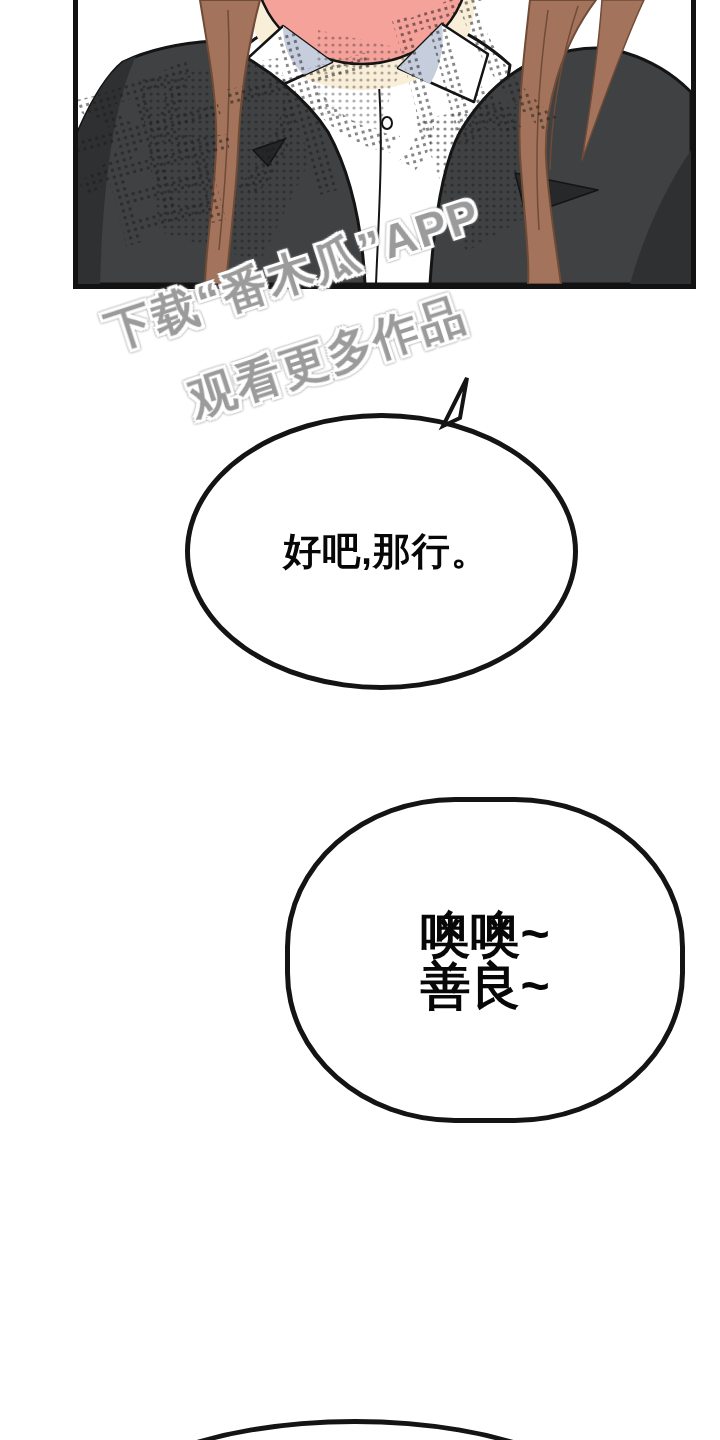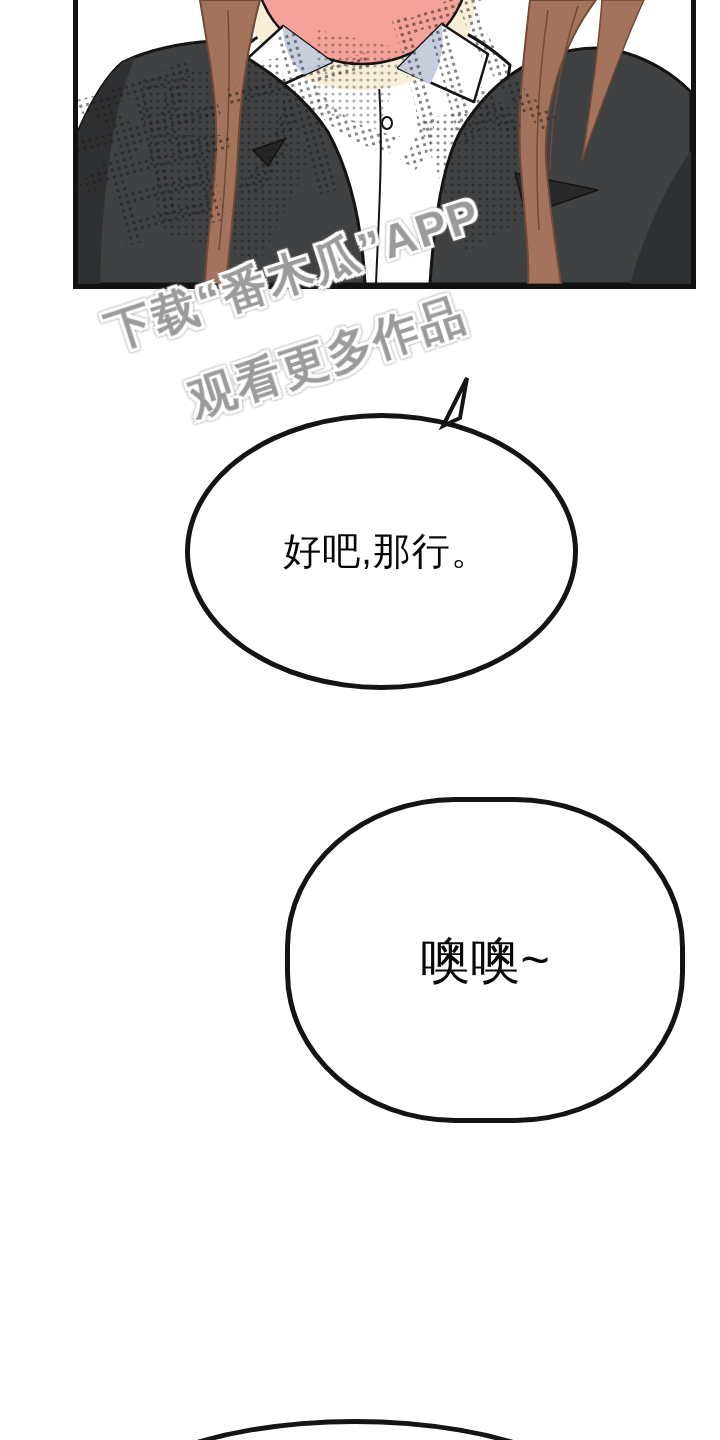--- a/index.html
+++ b/index.html
@@ -33,21 +33,21 @@
       -3px -3px 0 #fff, 3px -3px 0 #fff, -3px 3px 0 #fff, 3px 3px 0 #fff,
       -3px 0 0 #fff, 3px 0 0 #fff, 0 -3px 0 #fff, 0 3px 0 #fff;
     filter:drop-shadow(0 0 1px #777);
     pointer-events:none;white-space:nowrap;
   }
   .app-watermark .wm-line2{margin-left:14px;}
   
   .bubble{
     position:absolute;background:#ffffff;border:5px solid #141414;
     display:flex;align-items:center;justify-content:center;
-    color:#070707;font-weight:400;text-align:center;
+    color:#070707;font-weight:700;text-align:center;
   }
   .bubble-1{left:185px;top:413px;width:383px;height:267px;border-radius:50%;}
   .bubble-1 .bubble-text{font-size:38px;letter-spacing:1px;padding-left:10px;}
   .bubble-2{left:285px;top:797px;width:390px;height:316px;border-radius:170px/150px;}
   .bubble-2 .bubble-text{font-size:50px;line-height:52px;}
   .bubble-3{left:80px;top:1419px;width:540px;height:220px;border-radius:50%;}
   .tail-svg{position:absolute;left:415px;top:374px;width:70px;height:62px;z-index:5;}
 </style>
 </head>
 <body>
@@ -115,18 +115,19 @@
     <path d="M52,4 L28,52 L45,44 Z" fill="#ffffff" stroke="#141414" stroke-width="4" stroke-linejoin="miter"></path>
   </svg>
 
   <div class="bubble bubble-1">
     <div class="bubble-text">好吧,那行。</div>
   </div>
 
   <div class="bubble bubble-2">
     <div class="bubble-text">
       <div>噢噢~</div>
+      <div>善良~</div>
     </div>
   </div>
 
   <div class="bubble bubble-3"></div>
 
 </div>
 
 </body></html>

